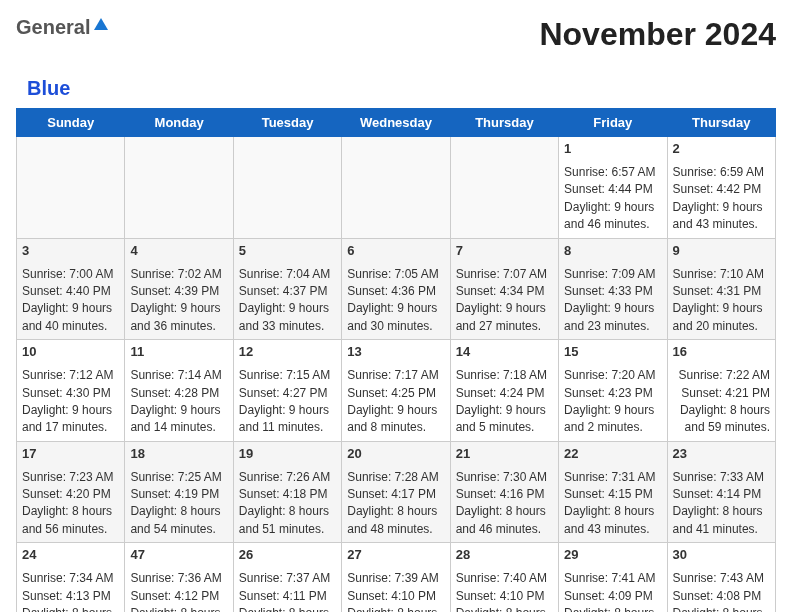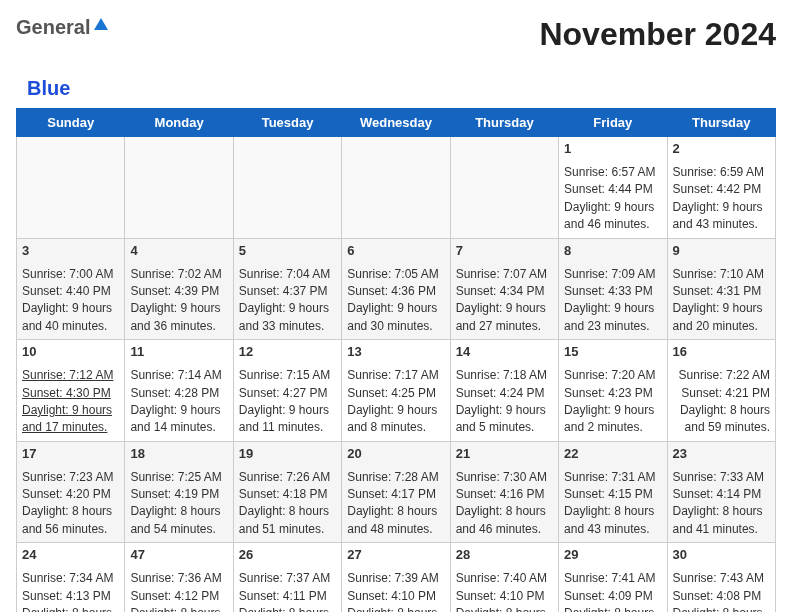--- a/index.html
+++ b/index.html
@@ -175,21 +175,21 @@
         <td>
           <div class="day-num">9</div>
           <div class="day-info" style="white-space: pre-line;">Sunrise: 7:10 AM
 Sunset: 4:31 PM
 Daylight: 9 hours and 20 minutes.</div>
         </td>
       </tr>
       <tr>
         <td>
           <div class="day-num">10</div>
-          <div class="day-info" style="white-space: pre-line; text-decoration: underline;">Sunrise: 7:12 AM
+          <div class="day-info" style="white-space: pre-line;">Sunrise: 7:12 AM
 Sunset: 4:30 PM
 Daylight: 9 hours and 17 minutes.</div>
         </td>
         <td>
           <div class="day-num">11</div>
           <div class="day-info" style="white-space: pre-line;">Sunrise: 7:14 AM
 Sunset: 4:28 PM
 Daylight: 9 hours and 14 minutes.</div>
         </td>
         <td>

